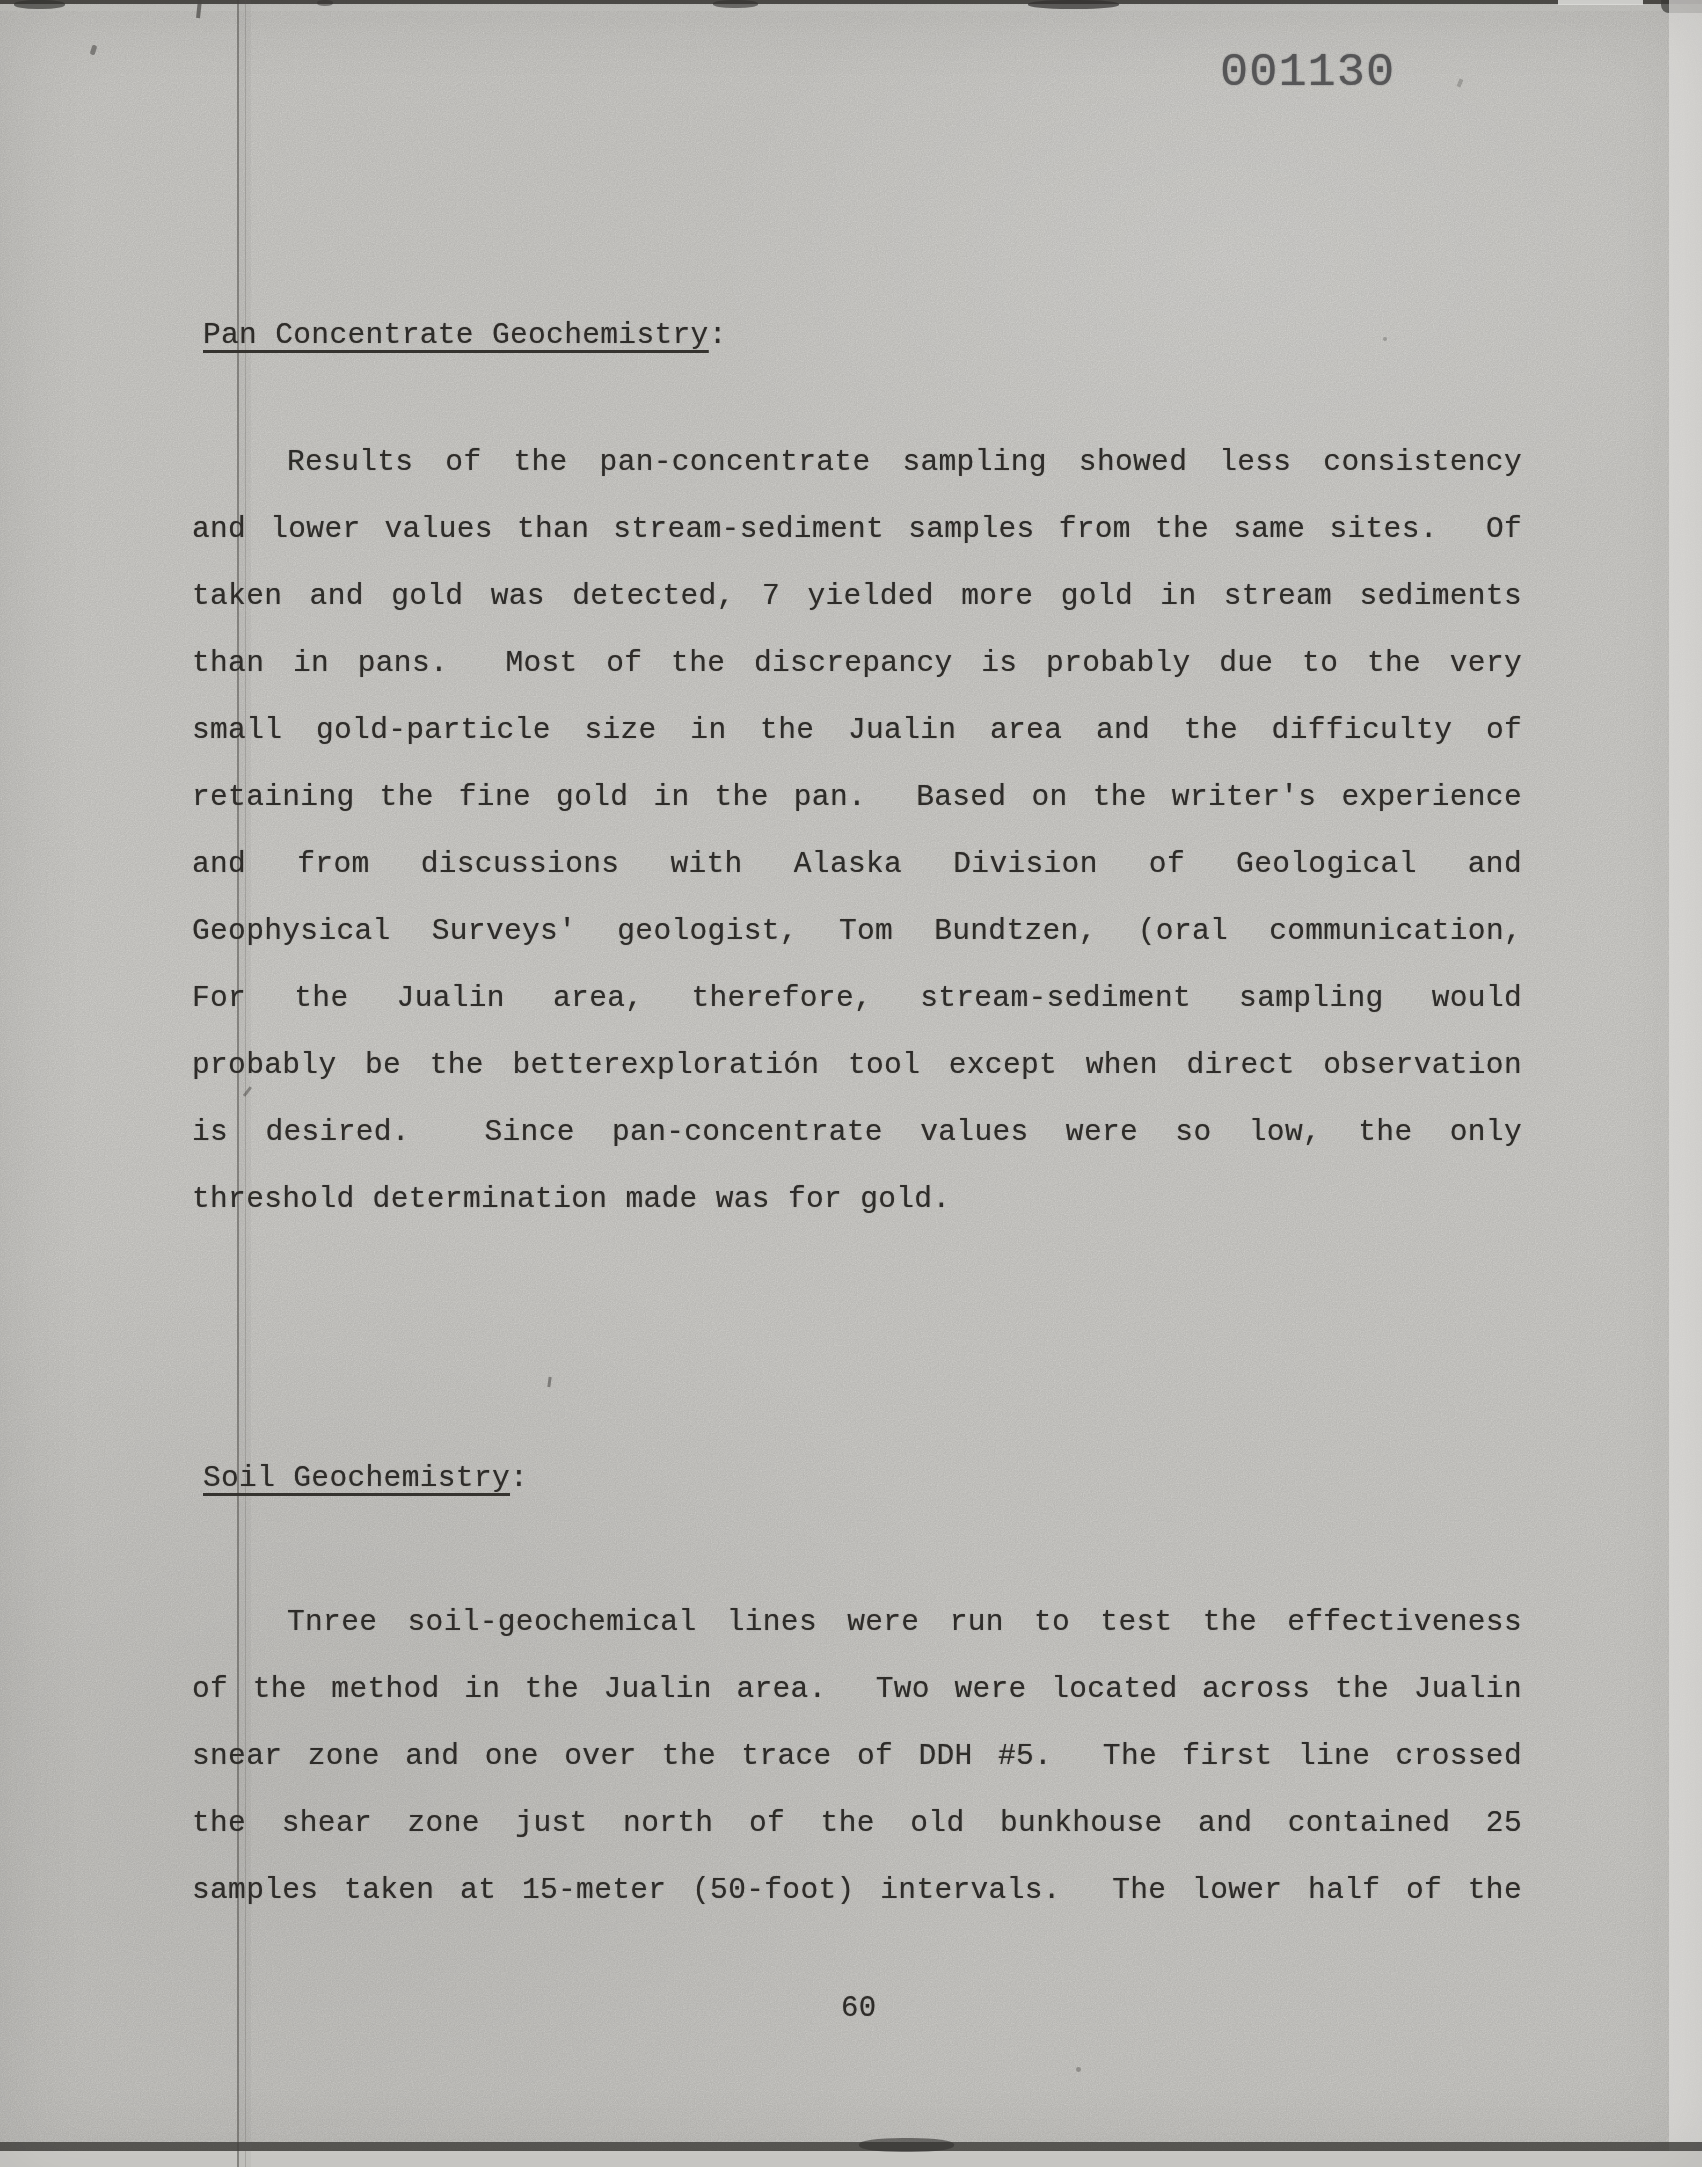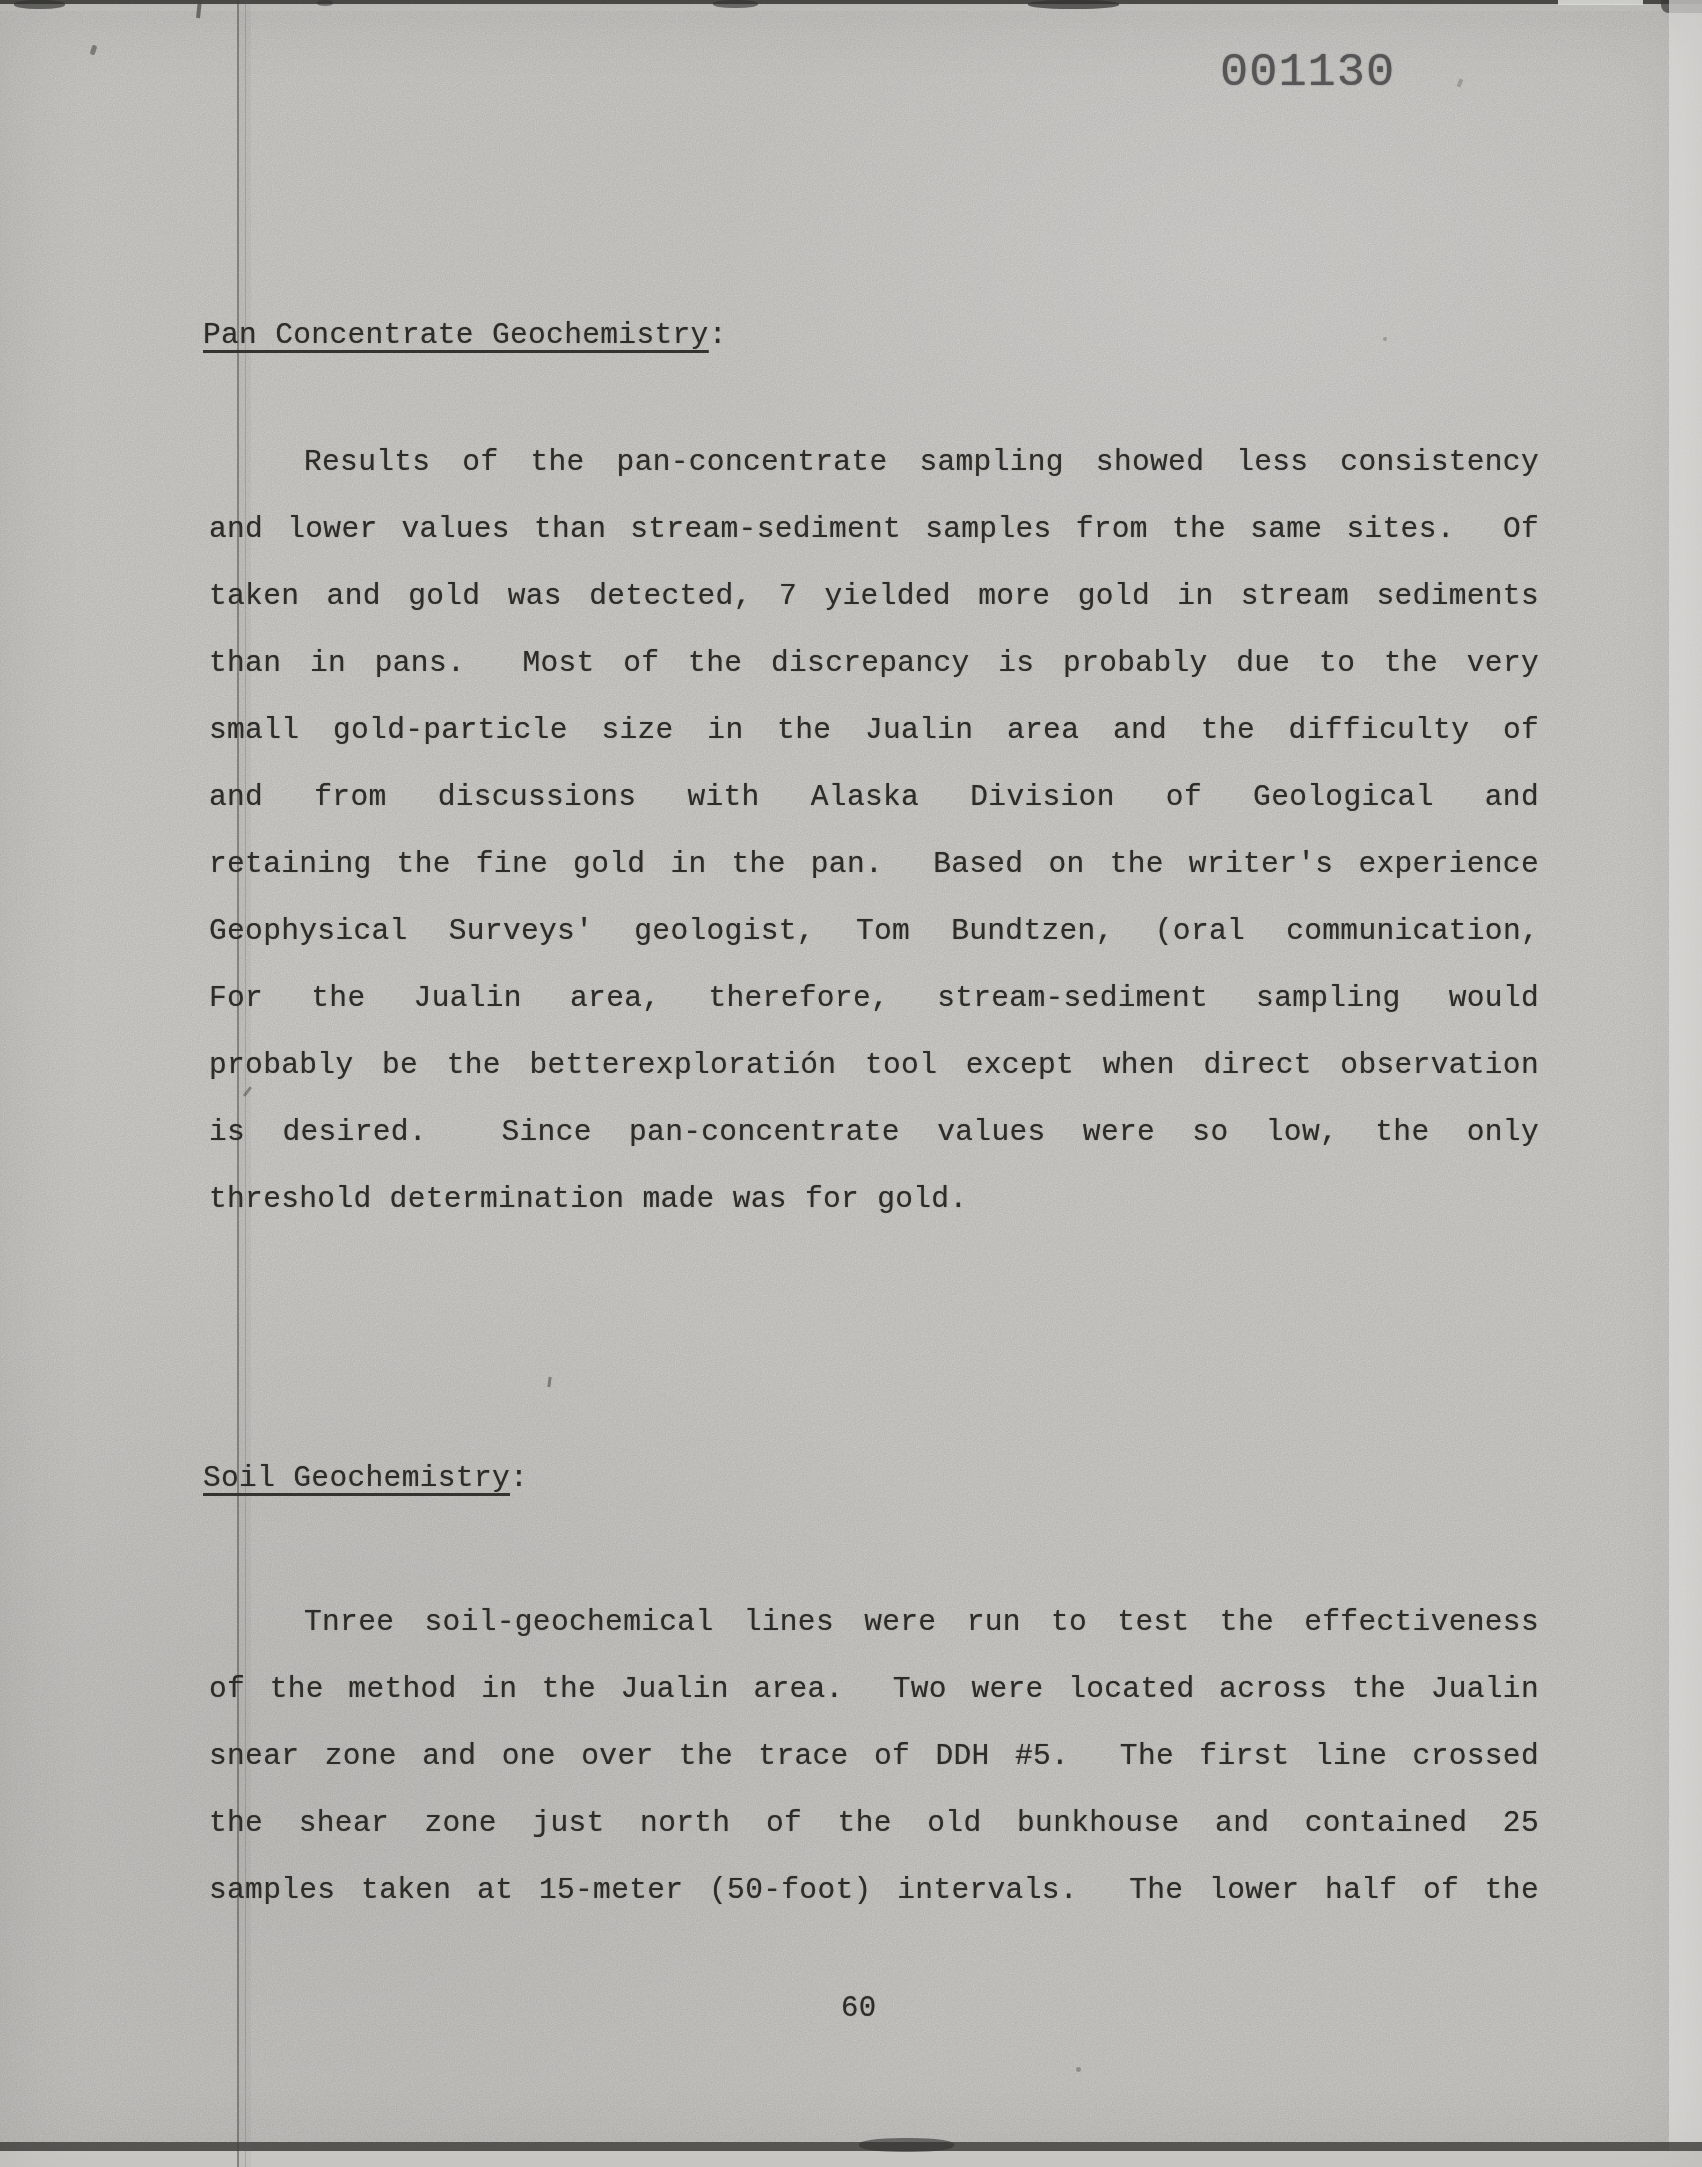--- a/index.html
+++ b/index.html
@@ -41,21 +41,21 @@
   .heading-1 { top: 321px; }
   .heading-2 { top: 1464px; }
   .heading .hd-label {
     text-decoration: underline;
     text-decoration-thickness: 3px;
     text-underline-offset: 6.9px;
     text-decoration-color: #35332f;
   }
 
   .para {
-    position: absolute; left: 209px; width: 1330px;
+    position: absolute; left: 192px; width: 1330px;
     font-size: 29.6px;
   }
   .para-1 { top: 429px; }
   .para-2 { top: 1589px; }
   .line {
     display: block;
     height: 67px; line-height: 67px;
     text-align: justify;
     text-align-last: justify;
     -moz-text-align-last: justify;
@@ -139,22 +139,22 @@
   <div class="heading heading-1 typewriter">
     <span class="hd-label">Pan Concentrate Geochemistry</span><span>:</span>
   </div>
 
   <div class="para para-1 typewriter">
     <span class="line line--indent">Results of the pan-concentrate sampling showed less consistency</span>
     <span class="line">and lower values than stream-sediment samples from the same sites.&nbsp; Of</span>
     <span class="line">taken and gold was detected, 7 yielded more gold in stream sediments</span>
     <span class="line">than in pans.&nbsp; Most of the discrepancy is probably due to the very</span>
     <span class="line">small gold-particle size in the Jualin area and the difficulty of</span>
+    <span class="line">retaining the fine gold in the pan.&nbsp; Based on the writer's experience</span>
     <span class="line">and from discussions with Alaska Division of Geological and</span>
-    <span class="line">retaining the fine gold in the pan.&nbsp; Based on the writer's experience</span>
     <span class="line">Geophysical Surveys' geologist, Tom Bundtzen, (oral communication,</span>
     <span class="line">For the Jualin area, therefore, stream-sediment sampling would</span>
     <span class="line">probably be the betterexploratión tool except when direct observation</span>
     <span class="line">is desired.&nbsp; Since pan-concentrate values were so low, the only</span>
     <span class="line line--last">threshold determination made was for gold.</span>
   </div>
 
   <div class="heading heading-2 typewriter">
     <span class="hd-label">Soil Geochemistry</span><span>:</span>
   </div>

